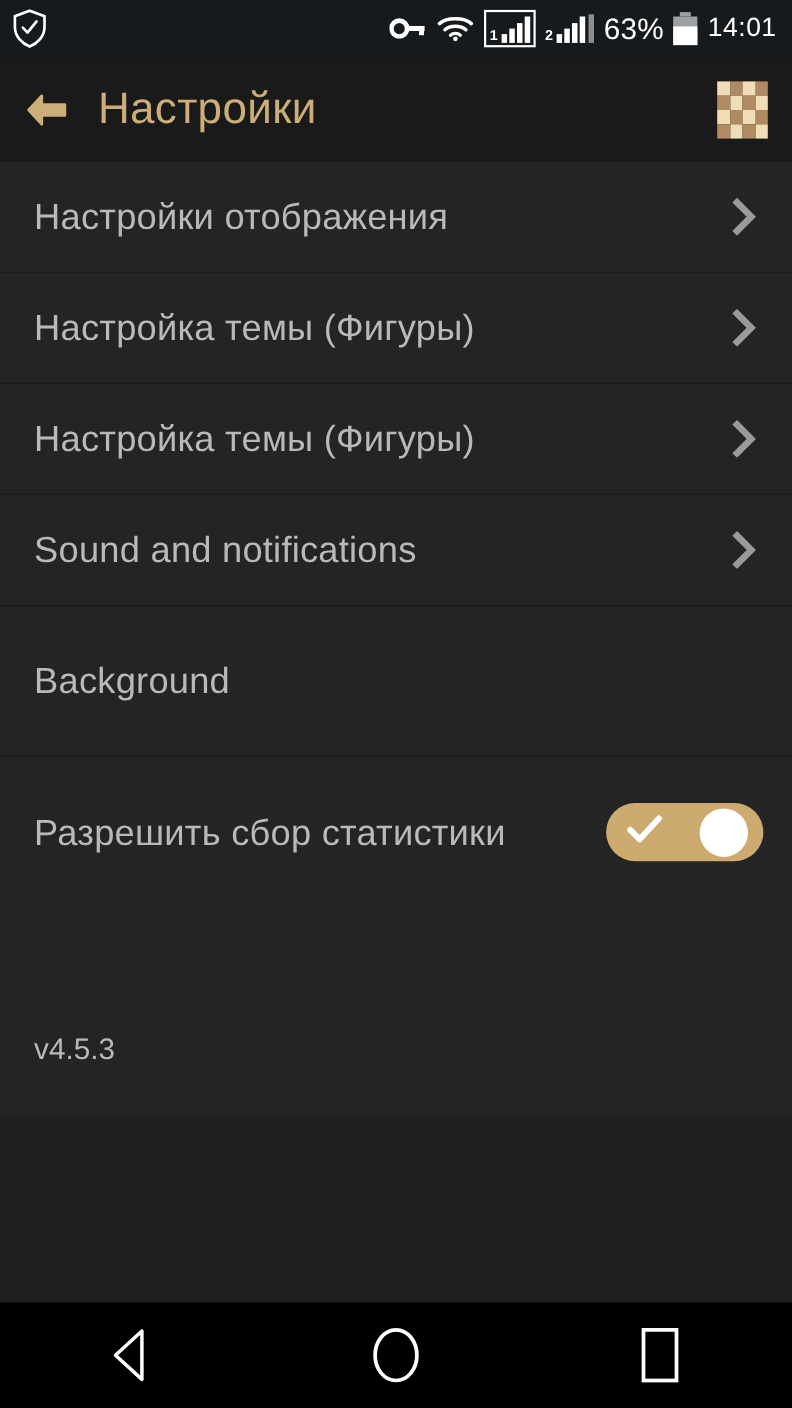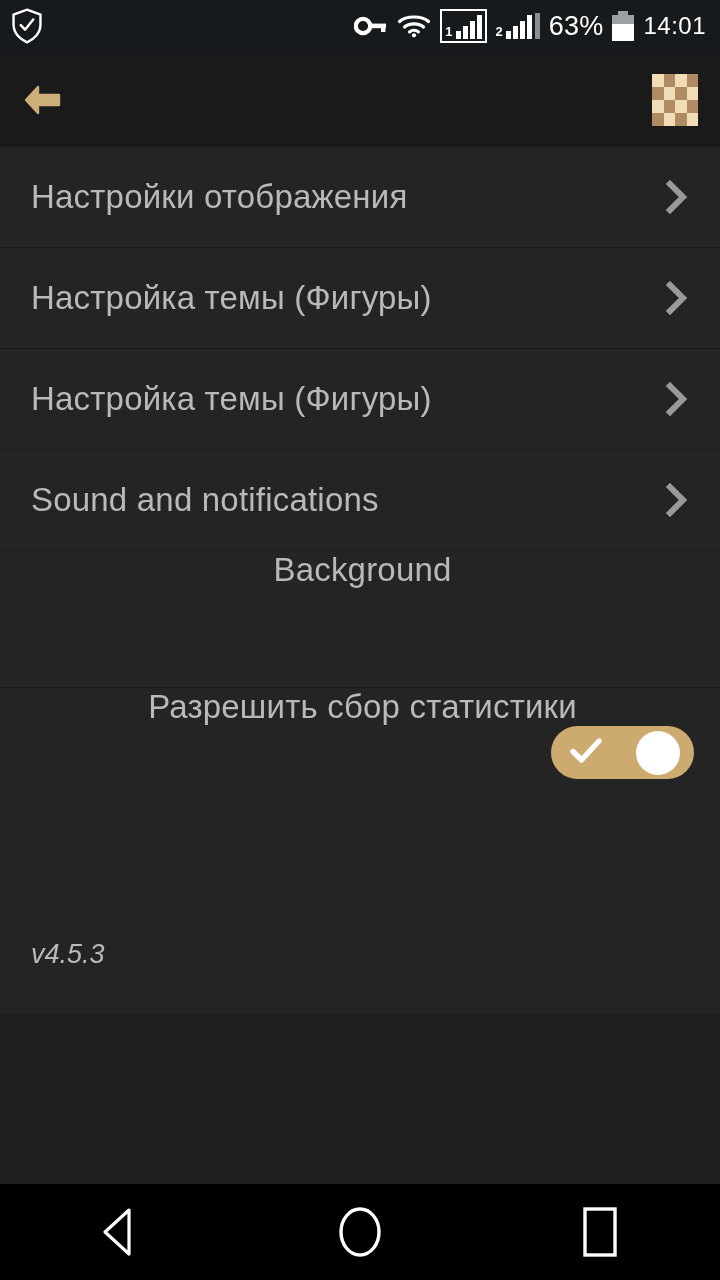--- a/index.html
+++ b/index.html
@@ -66,21 +66,21 @@
   .row {
     position:relative; width:720px; height:101px; background:#242424;
     display:flex; align-items:center; padding:0 26px 0 31px;
     border-bottom:1px solid #1b1b1b; cursor:pointer;
   }
   .row-label { color:#b9b9b9; font-size:33px; letter-spacing:.2px;
                white-space:nowrap; }
   .chev { margin-left:auto; width:34px; height:34px; display:flex;
           align-items:center; justify-content:center; }
 
-  .row.tall { height:137px;flex-direction:column; }
+  .row.tall { height:137px; }
 
   
   .segctl { margin-left:auto; display:flex; width:313px; height:57px;
             border-radius:29px; overflow:hidden; background:#ffffff; }
   .seg { flex:1; display:flex; align-items:center; justify-content:center;
          gap:8px; font-size:31px; cursor:pointer; }
   .seg.on { background:#cdab70; color:#ffffff; }
   .seg.off { background:#ffffff; color:#9b9b9b; }
   .seg .tick { display:flex; }
 
@@ -167,20 +167,21 @@
       <span class="sb-time">14:01</span>
     </div>
   </div>
 
   <div class="appbar">
     <span class="backarrow">
       <svg width="40" height="34" viewBox="0 0 40 34">
         <path d="M16 4 L4 17 L16 30 L16 22 L37 22 L37 12 L16 12 Z" fill="#cdae79" stroke="#cdae79" stroke-width="2.4" stroke-linejoin="round"></path>
       </svg>
     </span>
+    <span class="app-title">Настройки</span>
     <span class="board-icon">
       <span style="background:#f0dcb7"></span>
         <span style="background:#b08a63"></span>
       <span style="background:#f0dcb7"></span>
         <span style="background:#b08a63"></span>
       <span style="background:#b08a63"></span>
         <span style="background:#f0dcb7"></span>
       <span style="background:#b08a63"></span>
         <span style="background:#f0dcb7"></span>
       <span style="background:#f0dcb7"></span>
@@ -244,21 +245,21 @@
         <span>
           <svg width="34" height="28" viewBox="0 0 34 28">
             <path d="M4 14.5 L12.5 23 L30 4" fill="none" stroke="#ffffff" stroke-width="5.4" stroke-linecap="round" stroke-linejoin="round"></path>
           </svg>
         </span>
         <span class="knob"></span>
       </span>
     </div>
 
     <div class="blank" style="height:189px; position:relative;">
-      <span class="version" style="bottom:44px;font-style:italic;">v4.5.3</span>
+      <span class="version" style="bottom:44px;">v4.5.3</span>
     </div>
   </div>
 
   <div class="navbar">
     <span class="navbtn">
       <svg width="46" height="54" viewBox="0 0 46 54">
         <path d="M32 5 L8 27 L32 49 Z" fill="none" stroke="#ffffff" stroke-width="3.2" stroke-linejoin="round"></path>
       </svg>
     </span>
     <span class="navbtn">

